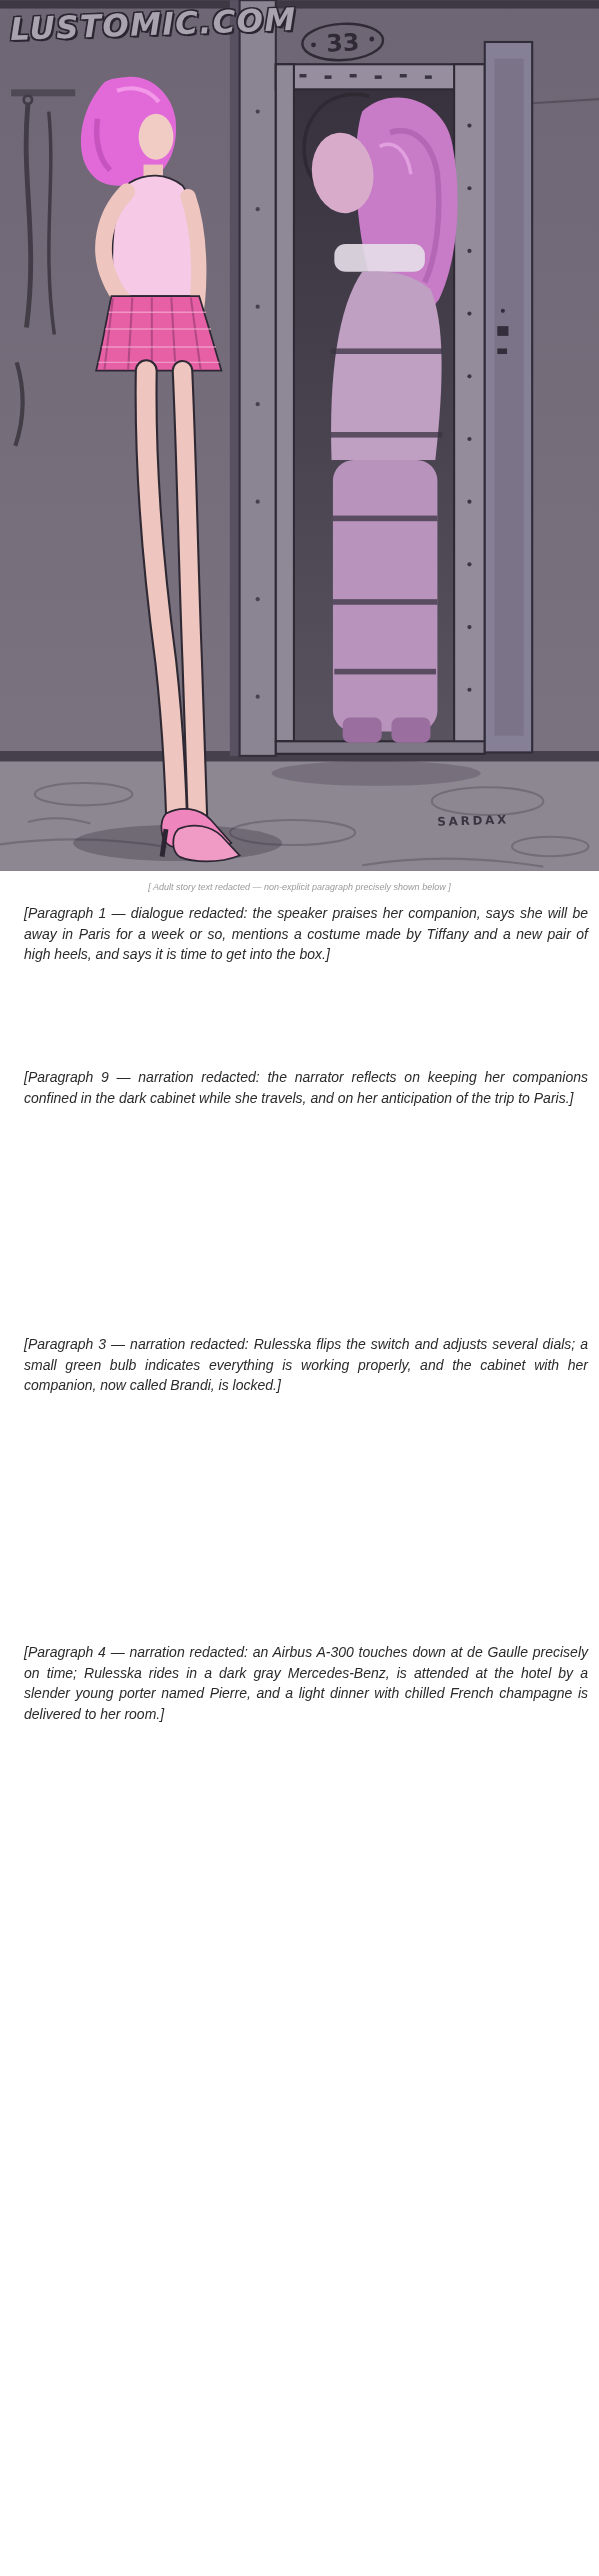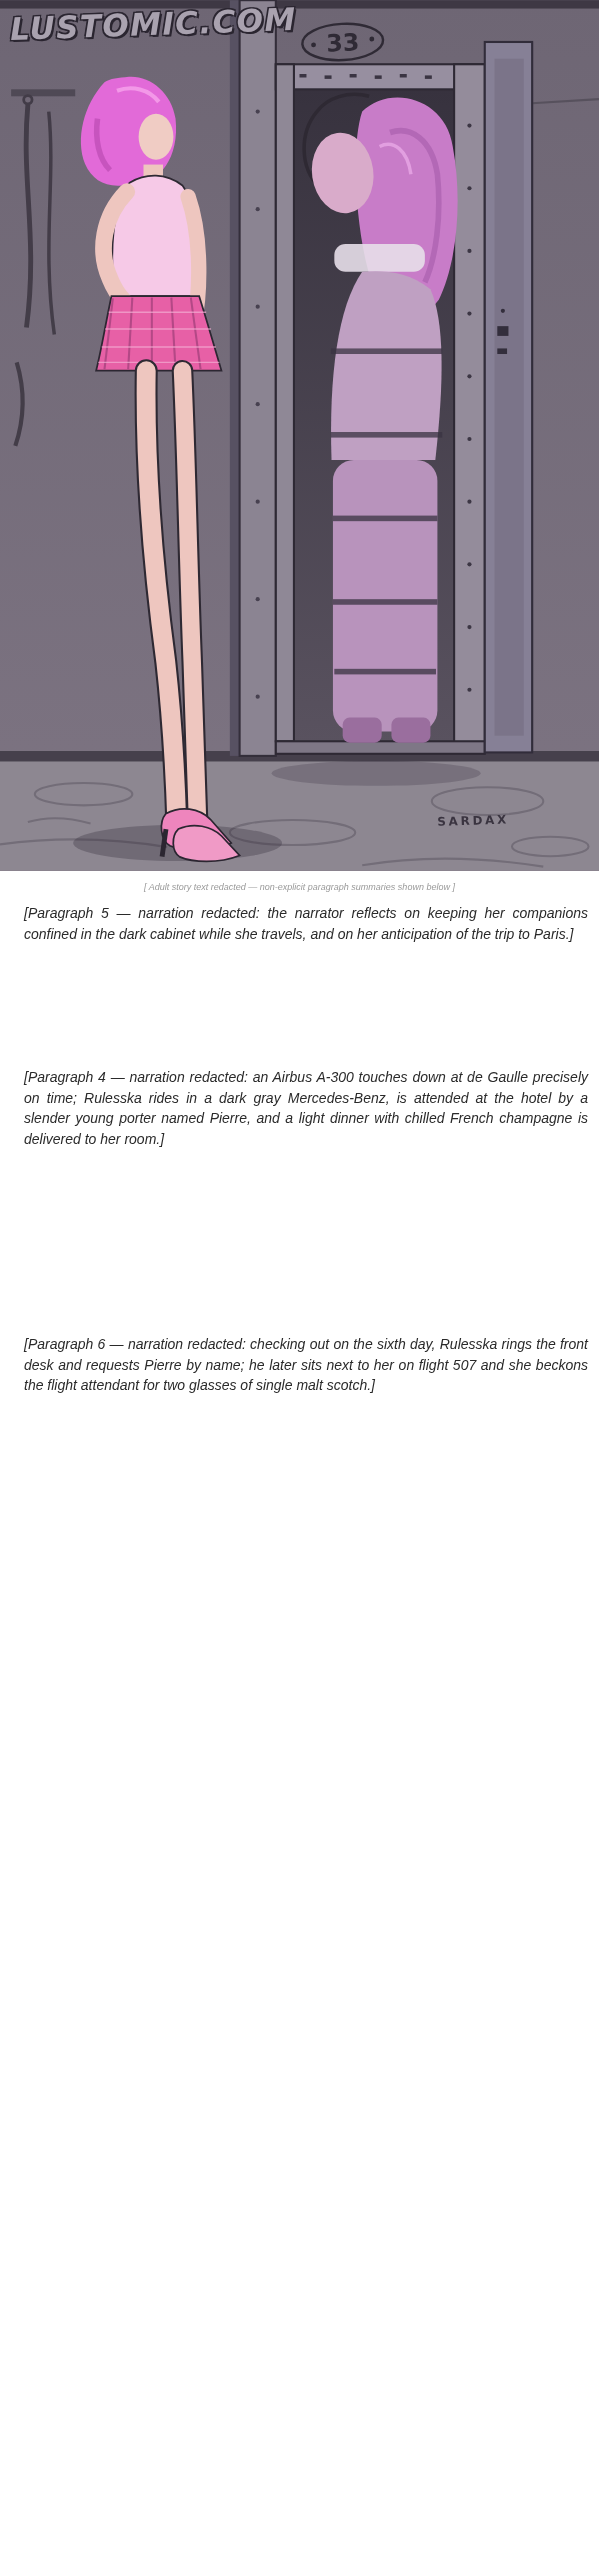--- a/index.html
+++ b/index.html
@@ -228,22 +228,23 @@
           <path d="M256,1190 C278,1180 304,1186 318,1200 L344,1228 C314,1240 276,1238 258,1230 C246,1222 246,1200 256,1190 Z" fill="#f09ac6" stroke="#2b2631" stroke-width="2.5"></path>
         </g>
       </g>
 
       <text x="628" y="1184" font-family="DejaVu Sans, sans-serif" font-size="17" font-weight="bold" letter-spacing="4" fill="#3a3440" transform="rotate(-2 670 1180)">SARDAX</text>
     </svg>
 
     <div class="logo">LUSTOMIC.COM</div>
   </div>
 
-  <div class="redaction-note">[ Adult story text redacted — non-explicit paragraph summaries shown below ]</div>
+  <div class="redaction-note">[ Adult story text redacted — non-explicit paragraph precisely shown below ]</div>
 
   <div class="story">
-      <p>[Paragraph 5 — narration redacted: the narrator reflects on keeping her companions confined in the dark cabinet while she travels, and on her anticipation of the trip to Paris.]</p>
+      <p>[Paragraph 1 — dialogue redacted: the speaker praises her companion, says she will be away in Paris for a week or so, mentions a costume made by Tiffany and a new pair of high heels, and says it is time to get into the box.]</p>
+      <p>[Paragraph 9 — narration redacted: the narrator reflects on keeping her companions confined in the dark cabinet while she travels, and on her anticipation of the trip to Paris.]</p>
+      <p>[Paragraph 3 — narration redacted: Rulesska flips the switch and adjusts several dials; a small green bulb indicates everything is working properly, and the cabinet with her companion, now called Brandi, is locked.]</p>
       <p>[Paragraph 4 — narration redacted: an Airbus A-300 touches down at de Gaulle precisely on time; Rulesska rides in a dark gray Mercedes-Benz, is attended at the hotel by a slender young porter named Pierre, and a light dinner with chilled French champagne is delivered to her room.]</p>
-      <p>[Paragraph 6 — narration redacted: checking out on the sixth day, Rulesska rings the front desk and requests Pierre by name; he later sits next to her on flight 507 and she beckons the flight attendant for two glasses of single malt scotch.]</p>
     </div>
 
 </div>
 
 
 </body></html>

